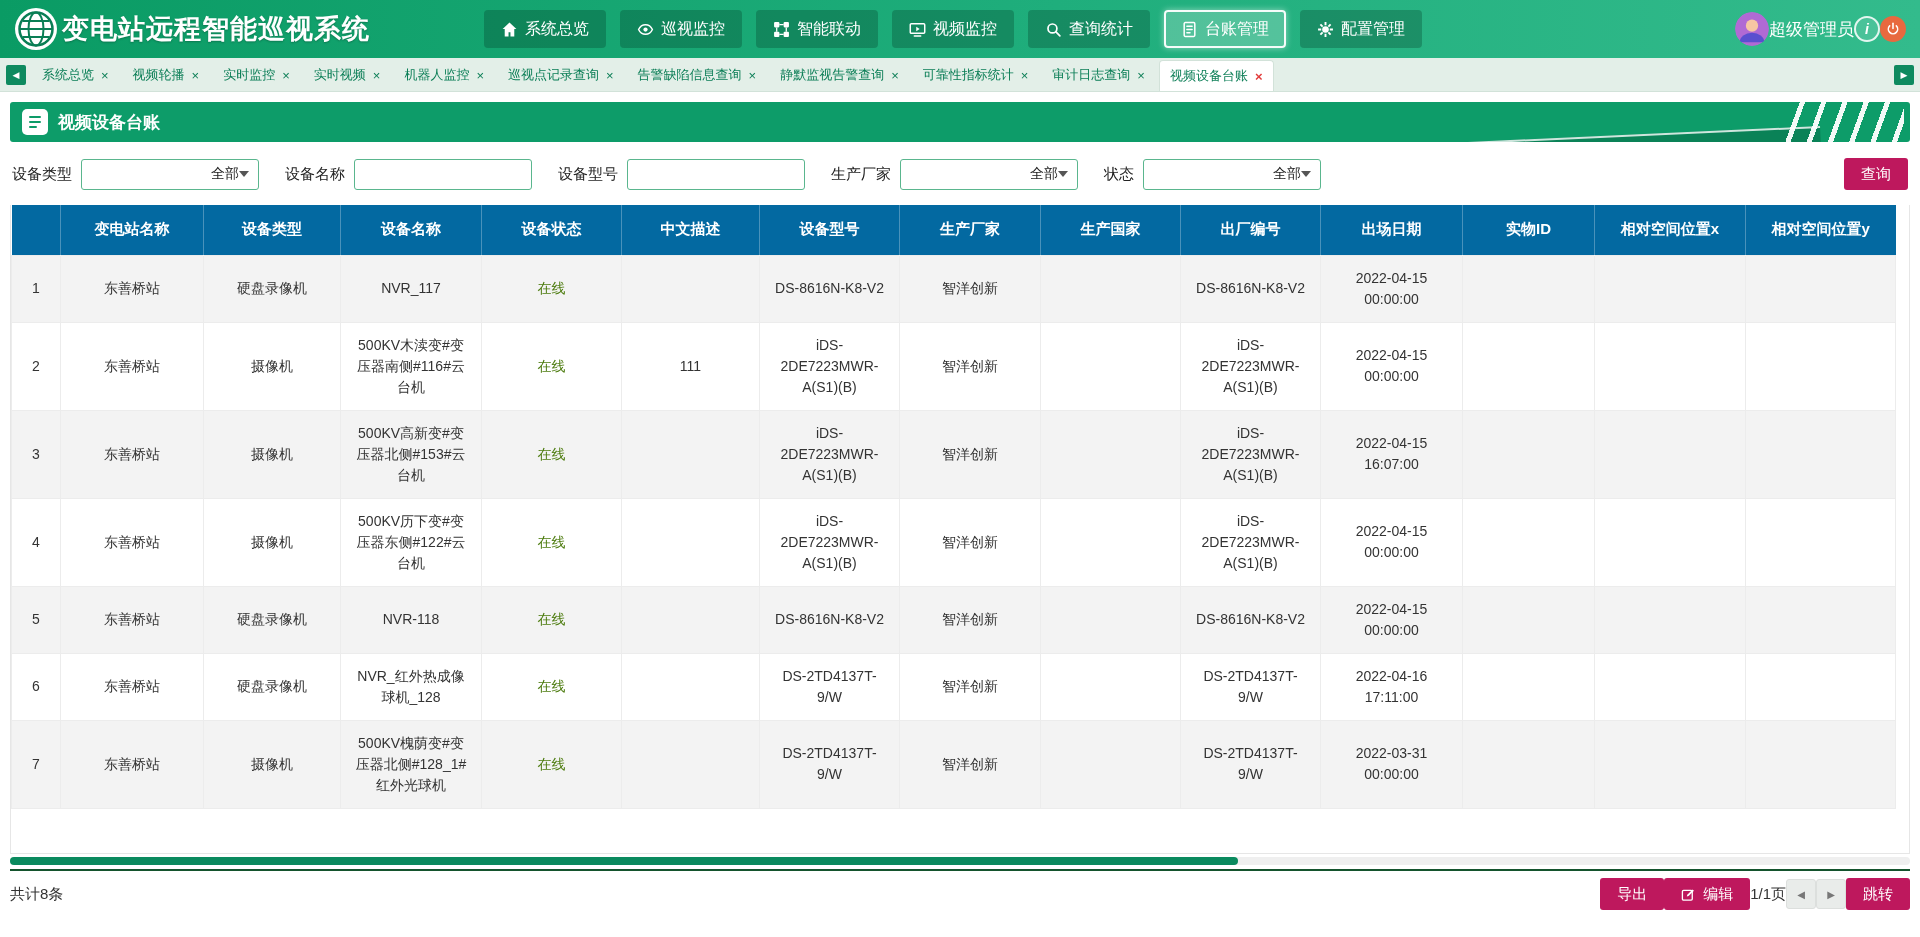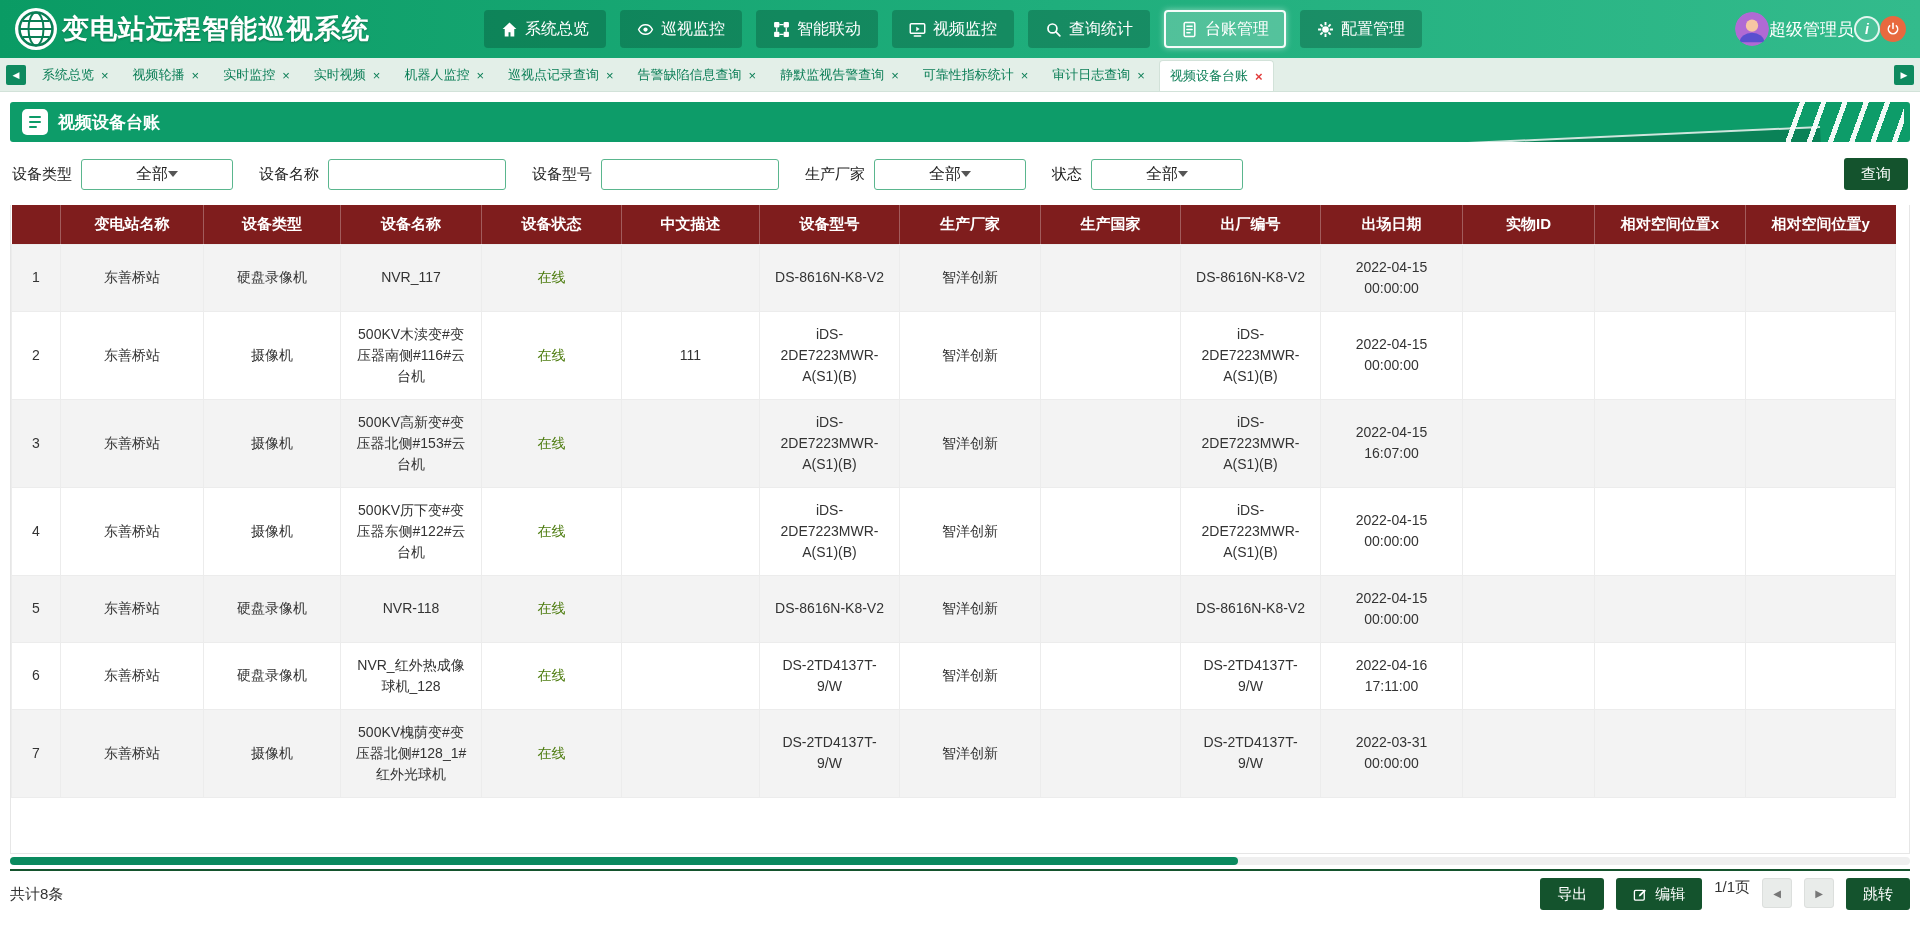--- a/index.html
+++ b/index.html
@@ -36,47 +36,47 @@
     padding:0 12px;position:relative;overflow:hidden}
   .page-title{color:#fff;font-size:17px;font-weight:bold}
   .title-wedge{position:absolute;right:90px;top:24px;width:560px;height:34px;background:rgba(6,100,66,.45);
     transform:rotate(-2.6deg);transform-origin:right top;border-top:2px solid rgba(255,255,255,.8)}
   .title-stripes{position:absolute;right:6px;top:-6px;bottom:-6px;width:118px;
     background:repeating-linear-gradient(110deg,transparent 0 15px,rgba(255,255,255,.95) 15px 20px)}
 
   
   .filter-bar{display:flex;align-items:center;margin:16px 2px 0;font-size:15px;color:#222;gap:26px}
   .fgroup{display:flex;align-items:center;gap:9px;white-space:nowrap}
-  .select{width:152px;height:31px;border:1px solid #5ab68e;border-radius:3px;background:#fff;display:flex;align-items:center;
-    justify-content:center;padding:0 9px;font-size:16px;color:#222;cursor:pointer}
+  .select{width:178px;height:31px;border:1px solid #5ab68e;border-radius:3px;background:#fff;display:flex;align-items:center;
+    justify-content:flex-end;padding:0 9px;font-size:14px;color:#222;cursor:pointer}
   .chev{width:0;height:0;border-left:5px solid transparent;border-right:5px solid transparent;border-top:6px solid #555}
   .finput{width:178px;height:31px;border:1px solid #5ab68e;border-radius:3px;padding:0 8px;font-size:14px;outline:none;
     font-family:inherit;color:#222;background:#fff}
-  .btn{height:32px;padding:0 17px;background:#14532d;color:#fff;border:none;border-radius:3px;font-size:15px;cursor:pointer;
+  .btn{height:32px;padding:0 17px;background:#be185d;color:#fff;border:none;border-radius:3px;font-size:15px;cursor:pointer;
     font-family:inherit;display:inline-flex;align-items:center;gap:7px;white-space:nowrap}
   .query-btn{margin-left:auto}
 
   
   .table-viewport{height:649px;overflow:hidden;margin-top:15px;border:1px solid #e6e6e6;border-top:none}
   table{border-collapse:collapse;table-layout:fixed;width:1884px}
-  thead th{background:#7f1d1d;color:#fff;font-size:15px;font-weight:bold;height:39px;
+  thead th{background:#0369a1;color:#fff;font-size:15px;font-weight:bold;height:50px;
     border-right:1px solid rgba(255,255,255,.28);padding:0 4px}
   thead th:last-child{border-right:none}
   tbody td{border:1px solid #ececec;text-align:center;vertical-align:middle;padding:12px 14px;font-size:14px;color:#333;
     line-height:1.5;overflow-wrap:break-word}
   tbody tr:nth-child(odd){background:#f3f3f3}
   tbody tr:nth-child(even){background:#fff}
   .status-online{color:#4d7c0f}
 
   
   .hscroll{margin-top:3px;height:8px;background:#efefef;border-radius:4px;position:relative}
   .hscroll-thumb{position:absolute;left:0;top:0;height:8px;width:1228px;background:#0a8a5e;border-radius:4px;cursor:pointer}
   .footer-bar{margin-top:4px;border-top:2px solid #14532d;height:46px;display:flex;align-items:center;font-size:15px;
     color:#333;gap:12px;padding-top:2px}
-  .footer-right{margin-left:auto;display:flex;align-items:flex-start;gap:12px}
+  .footer-right{margin-left:auto;display:flex;align-items:center;}
   .page-btn{width:30px;height:30px;background:#e9ecea;border:1px solid #dcdfdd;border-radius:3px;color:#777;font-size:10px;
     display:flex;align-items:center;justify-content:center;cursor:pointer}
 </style>
 </head>
 <body>
 
 <div class="header">
   <div class="brand">
     <svg viewBox="0 0 44 44" width="44" height="44">
       <circle cx="22" cy="22" r="21" fill="#fff"></circle>

